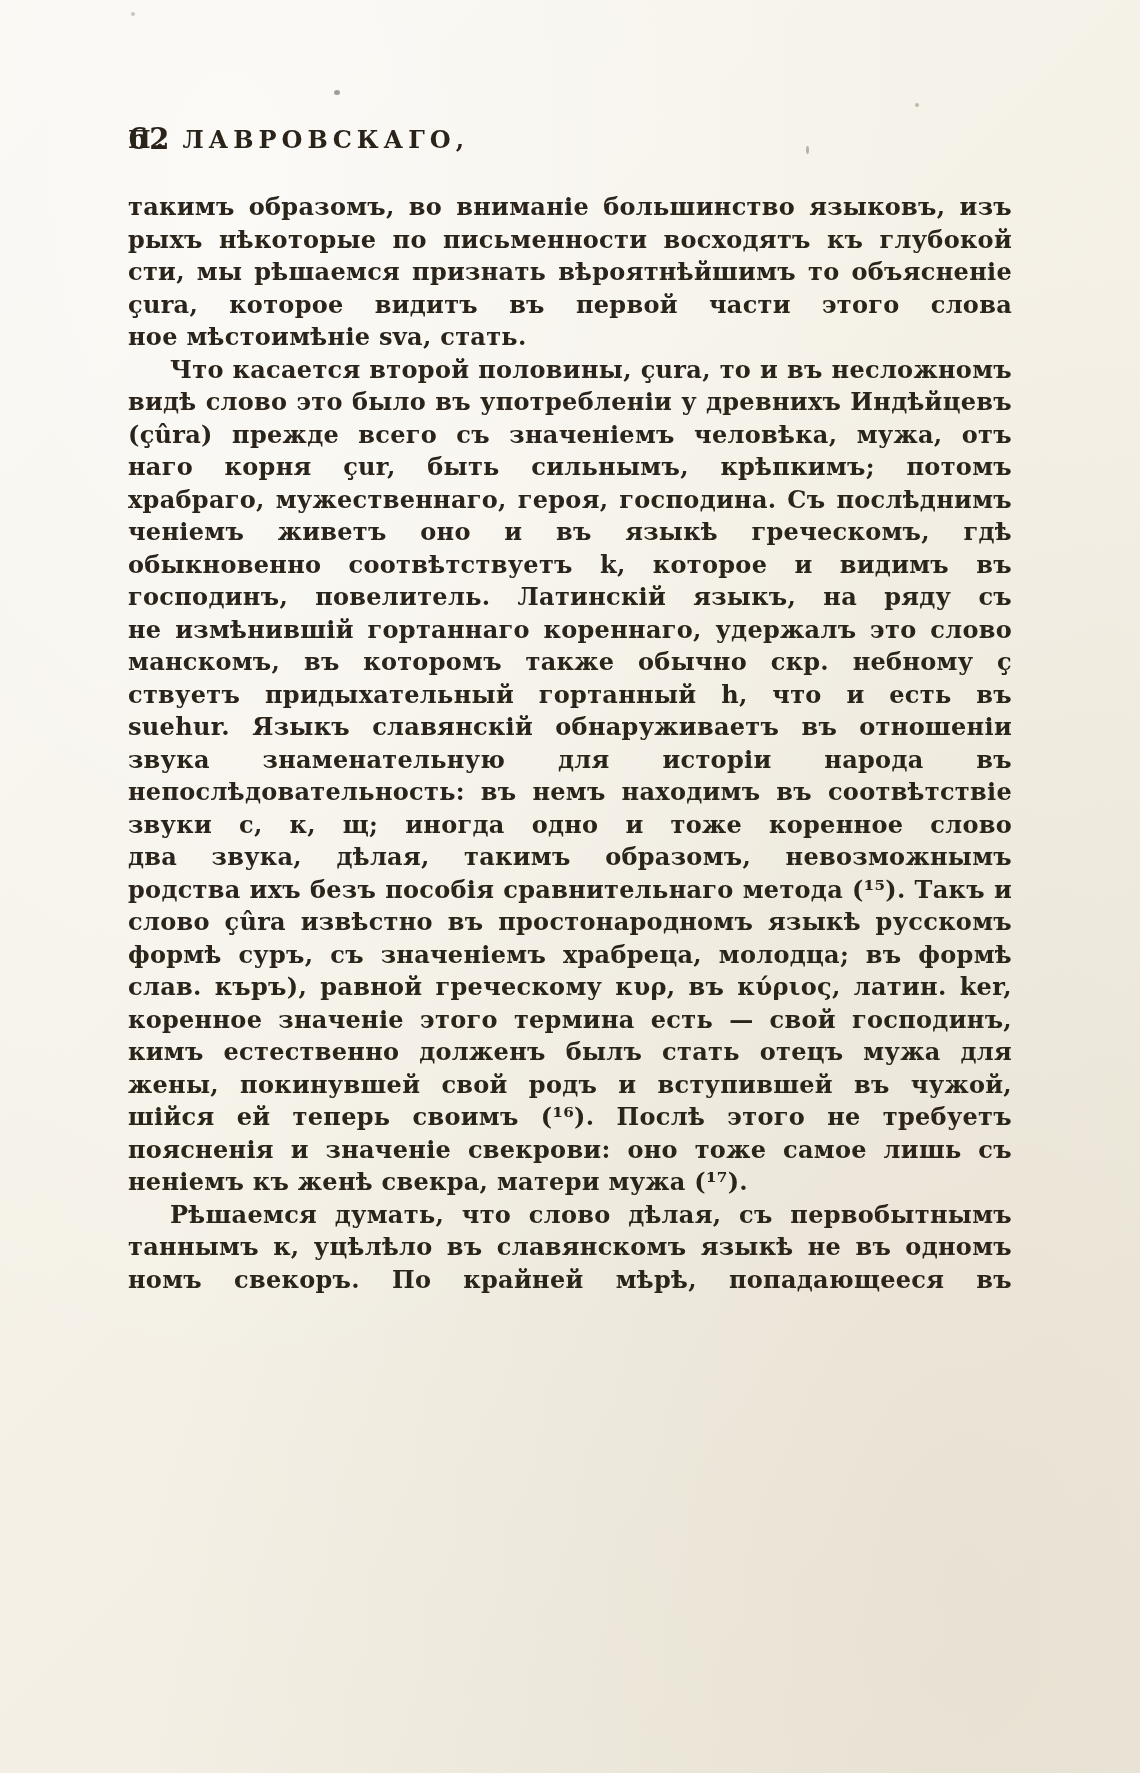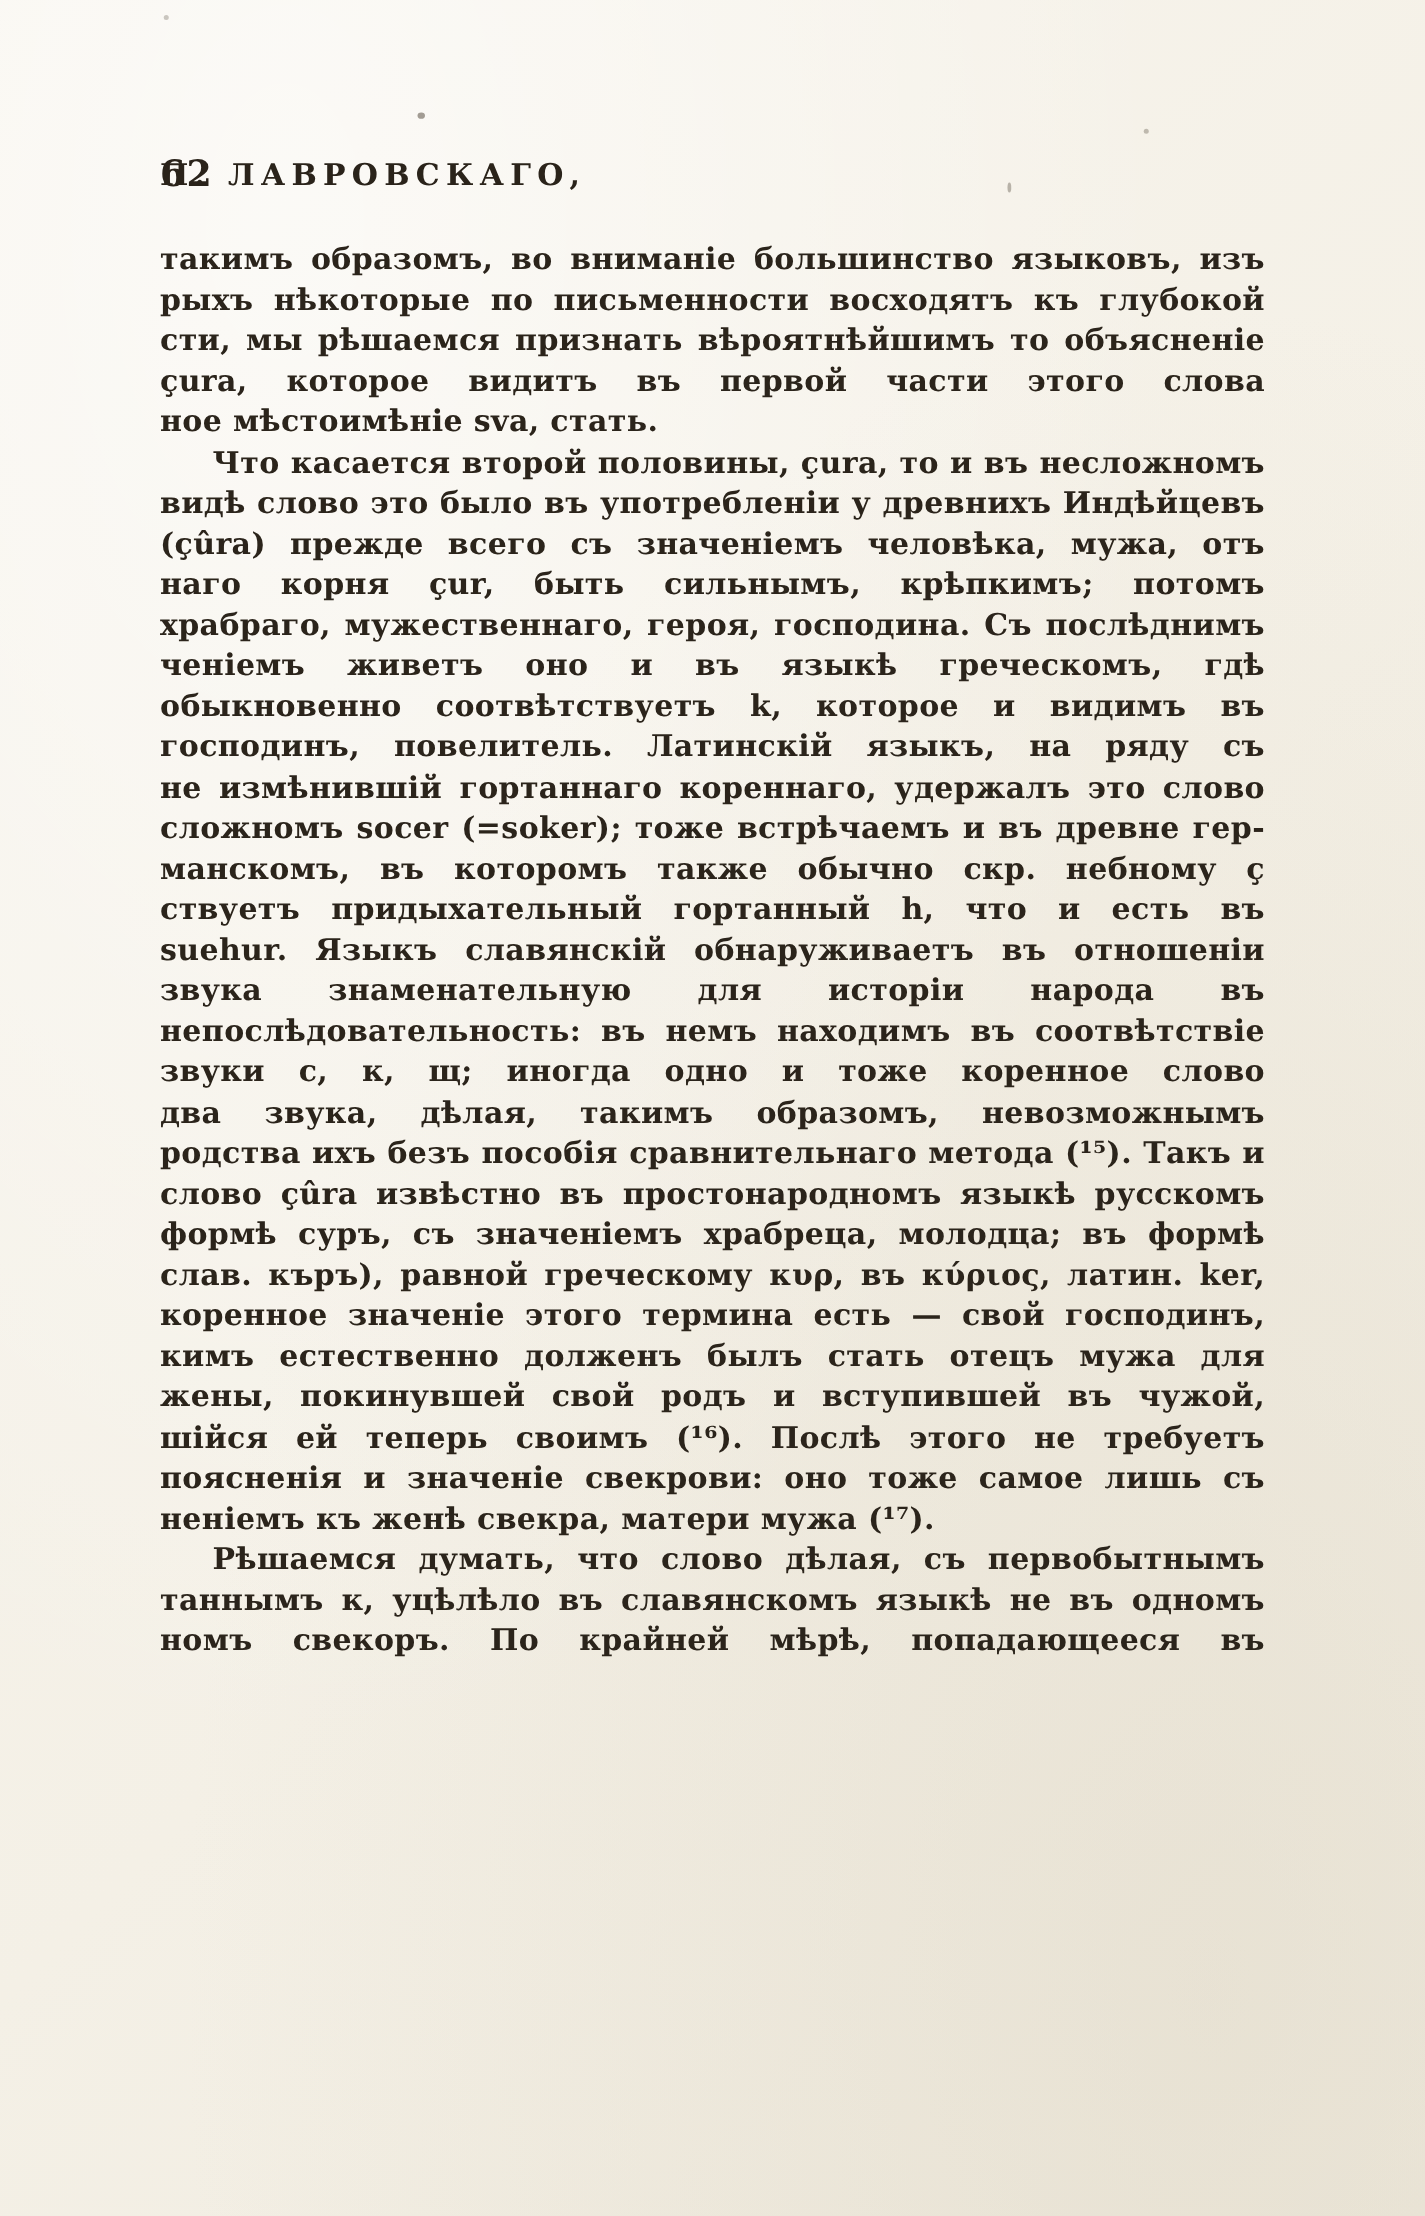--- a/index.html
+++ b/index.html
@@ -114,21 +114,20 @@
       <div class="paragraph">
         <div class="line indent">Что касается второй половины, çura, то и въ несложномъ</div>
         <div class="line">видѣ слово это было въ употребленіи у древнихъ Индѣйцевъ</div>
         <div class="line">(çûra) прежде всего съ значеніемъ человѣка, мужа, отъ глаголь-</div>
         <div class="line">наго корня çur, быть сильнымъ, крѣпкимъ; потомъ человѣка</div>
         <div class="line">храбраго, мужественнаго, героя, господина. Съ послѣднимъ зна-</div>
         <div class="line">ченіемъ живетъ оно и въ языкѣ греческомъ, гдѣ санскритскому ç</div>
         <div class="line">обыкновенно соотвѣтствуетъ k, которое и видимъ въ κύριος,</div>
         <div class="line">господинъ, повелитель. Латинскій языкъ, на ряду съ греческимъ,</div>
         <div class="line">не измѣнившій гортаннаго кореннаго, удержалъ это слово въ</div>
-        <div class="line">сложномъ socer (=soker); тоже встрѣчаемъ и въ древне гер-</div>
         <div class="line">манскомъ, въ которомъ также обычно скр. небному ç соотвѣт-</div>
         <div class="line">ствуетъ придыхательный гортанный h, что и есть въ svaihra,</div>
         <div class="line">suehur. Языкъ славянскій обнаруживаетъ въ отношеніи этого</div>
         <div class="line">звука знаменательную для исторіи народа въ дописьменную пору</div>
         <div class="line">непослѣдовательность: въ немъ находимъ въ соотвѣтствіе скр. ç</div>
         <div class="line">звуки с, к, щ; иногда одно и тоже коренное слово предлагаетъ</div>
         <div class="line">два звука, дѣлая, такимъ образомъ, невозможнымъ опредѣленіе</div>
         <div class="line">родства ихъ безъ пособія сравнительнаго метода (¹⁵). Такъ и</div>
         <div class="line">слово çûra извѣстно въ простонародномъ языкѣ русскомъ въ</div>
         <div class="line">формѣ суръ, съ значеніемъ храбреца, молодца; въ формѣ щуръ,</div>

